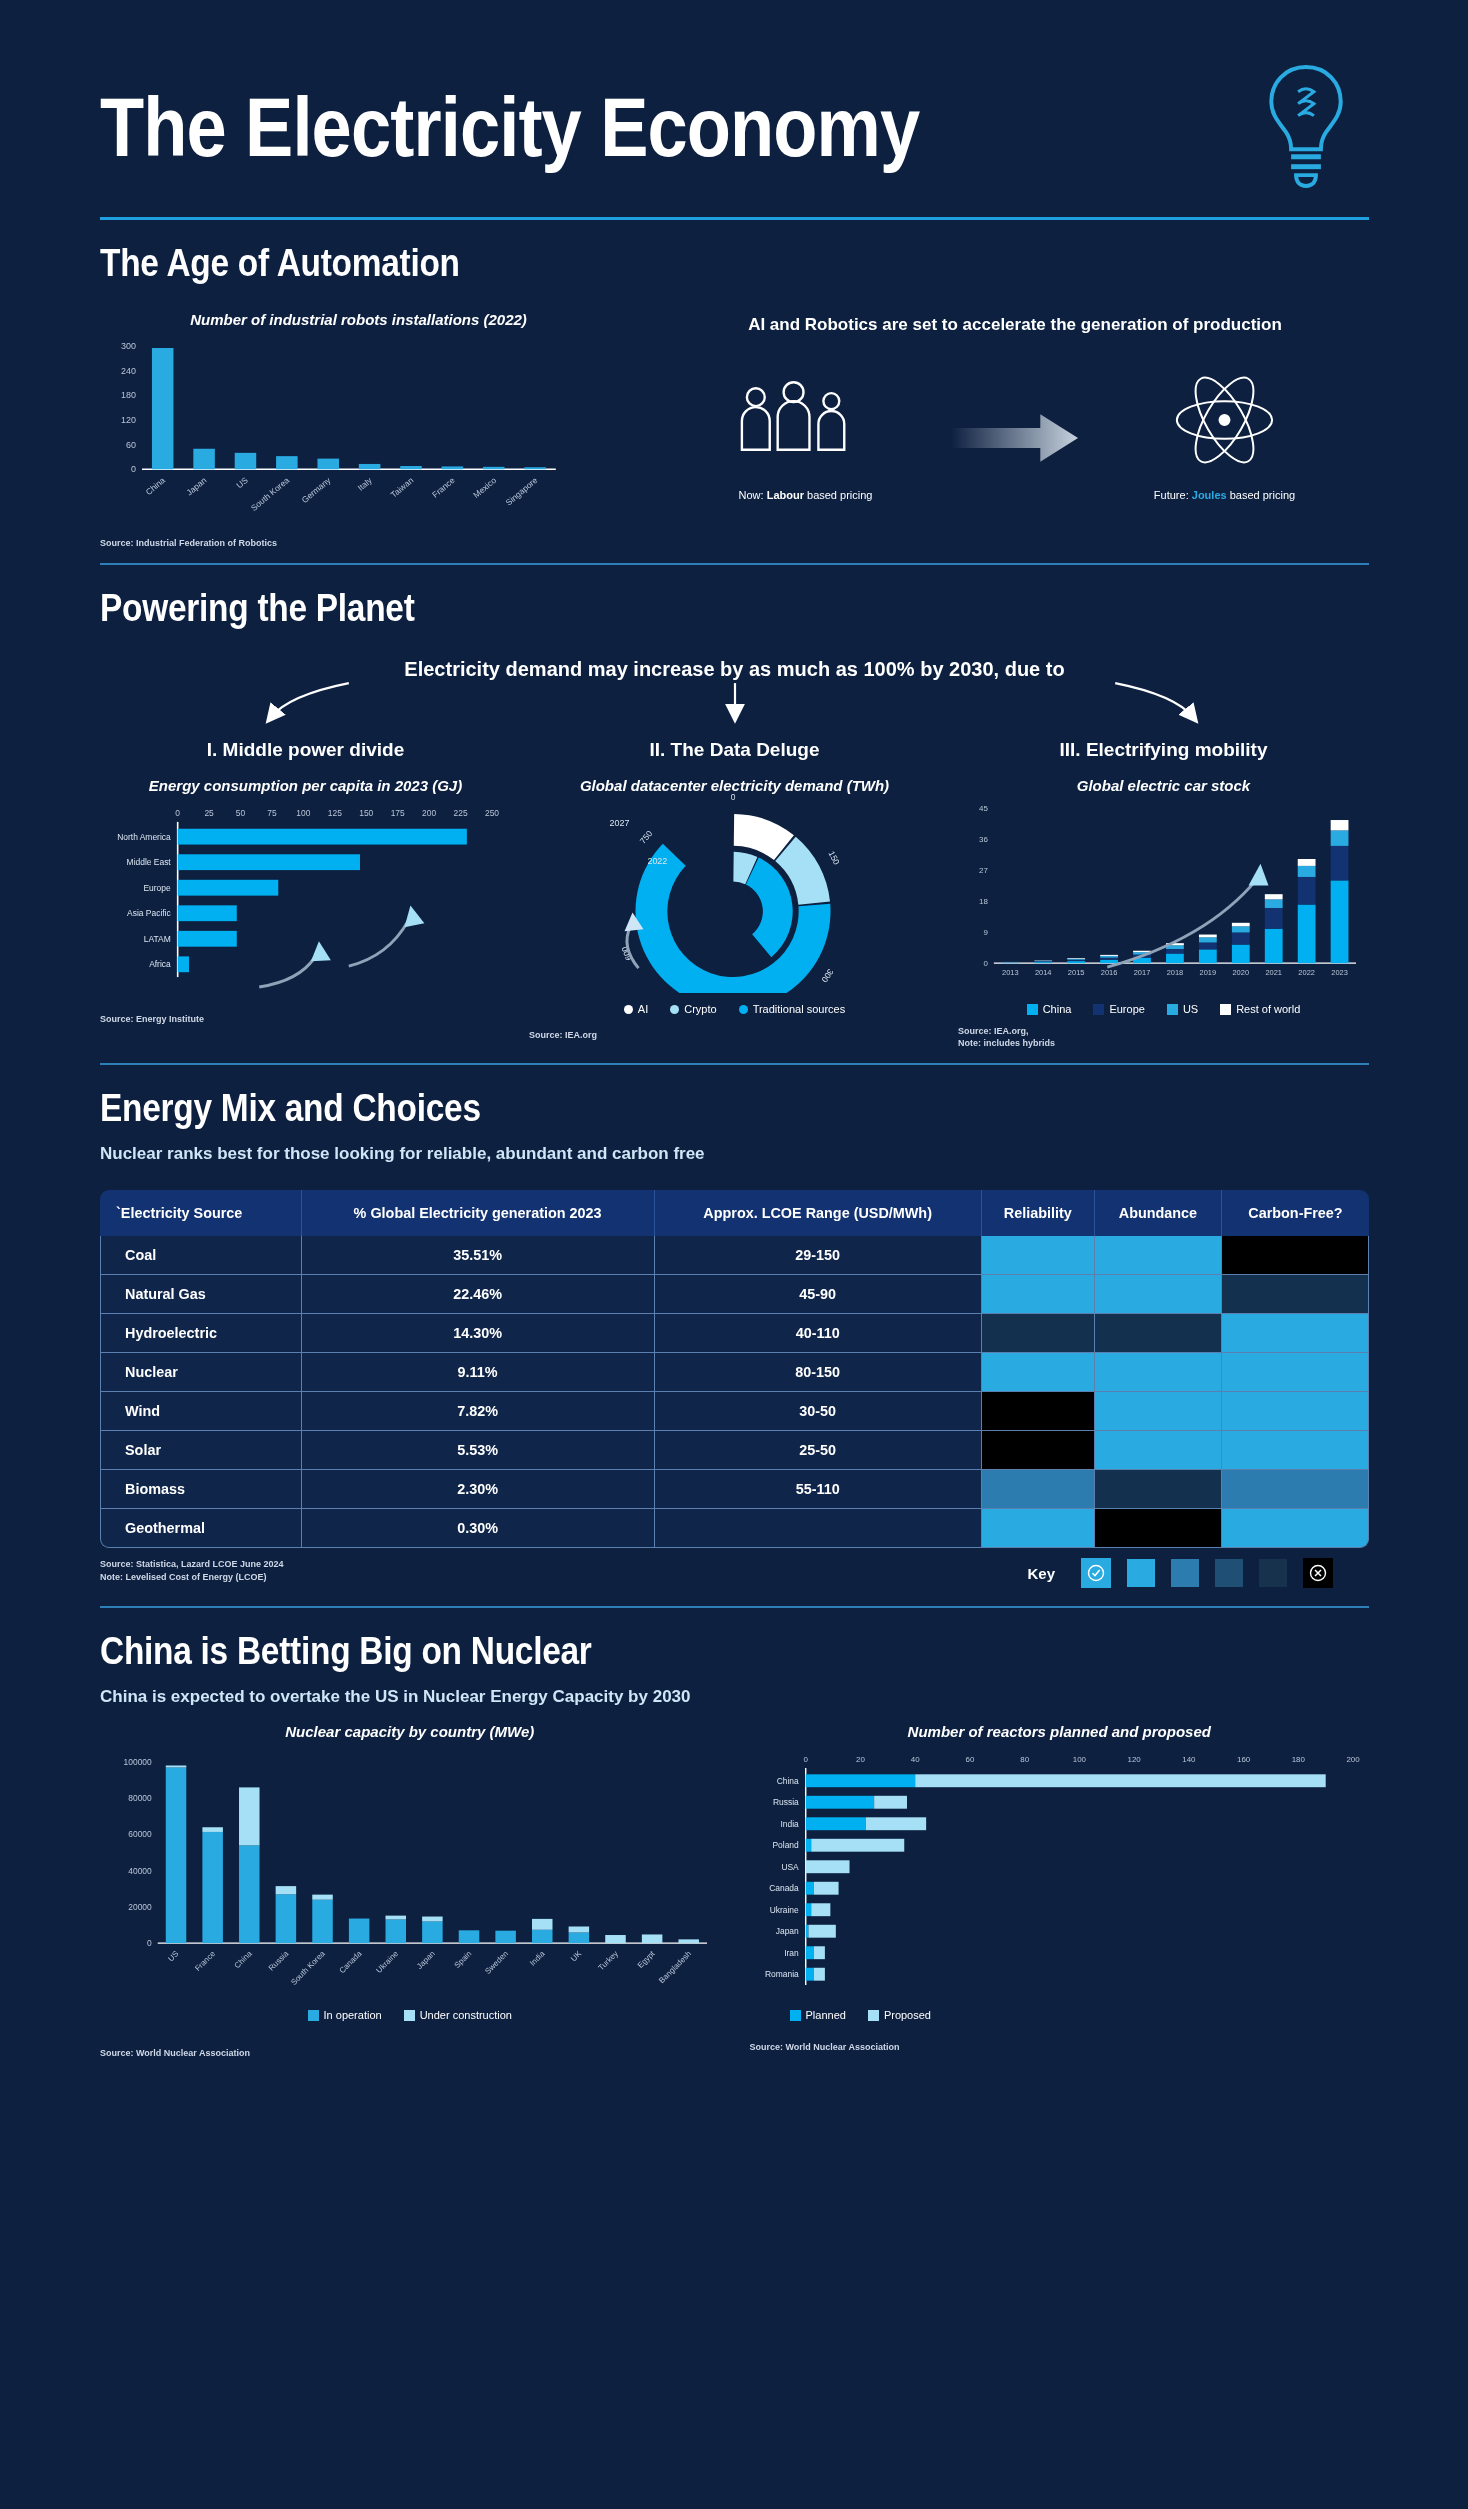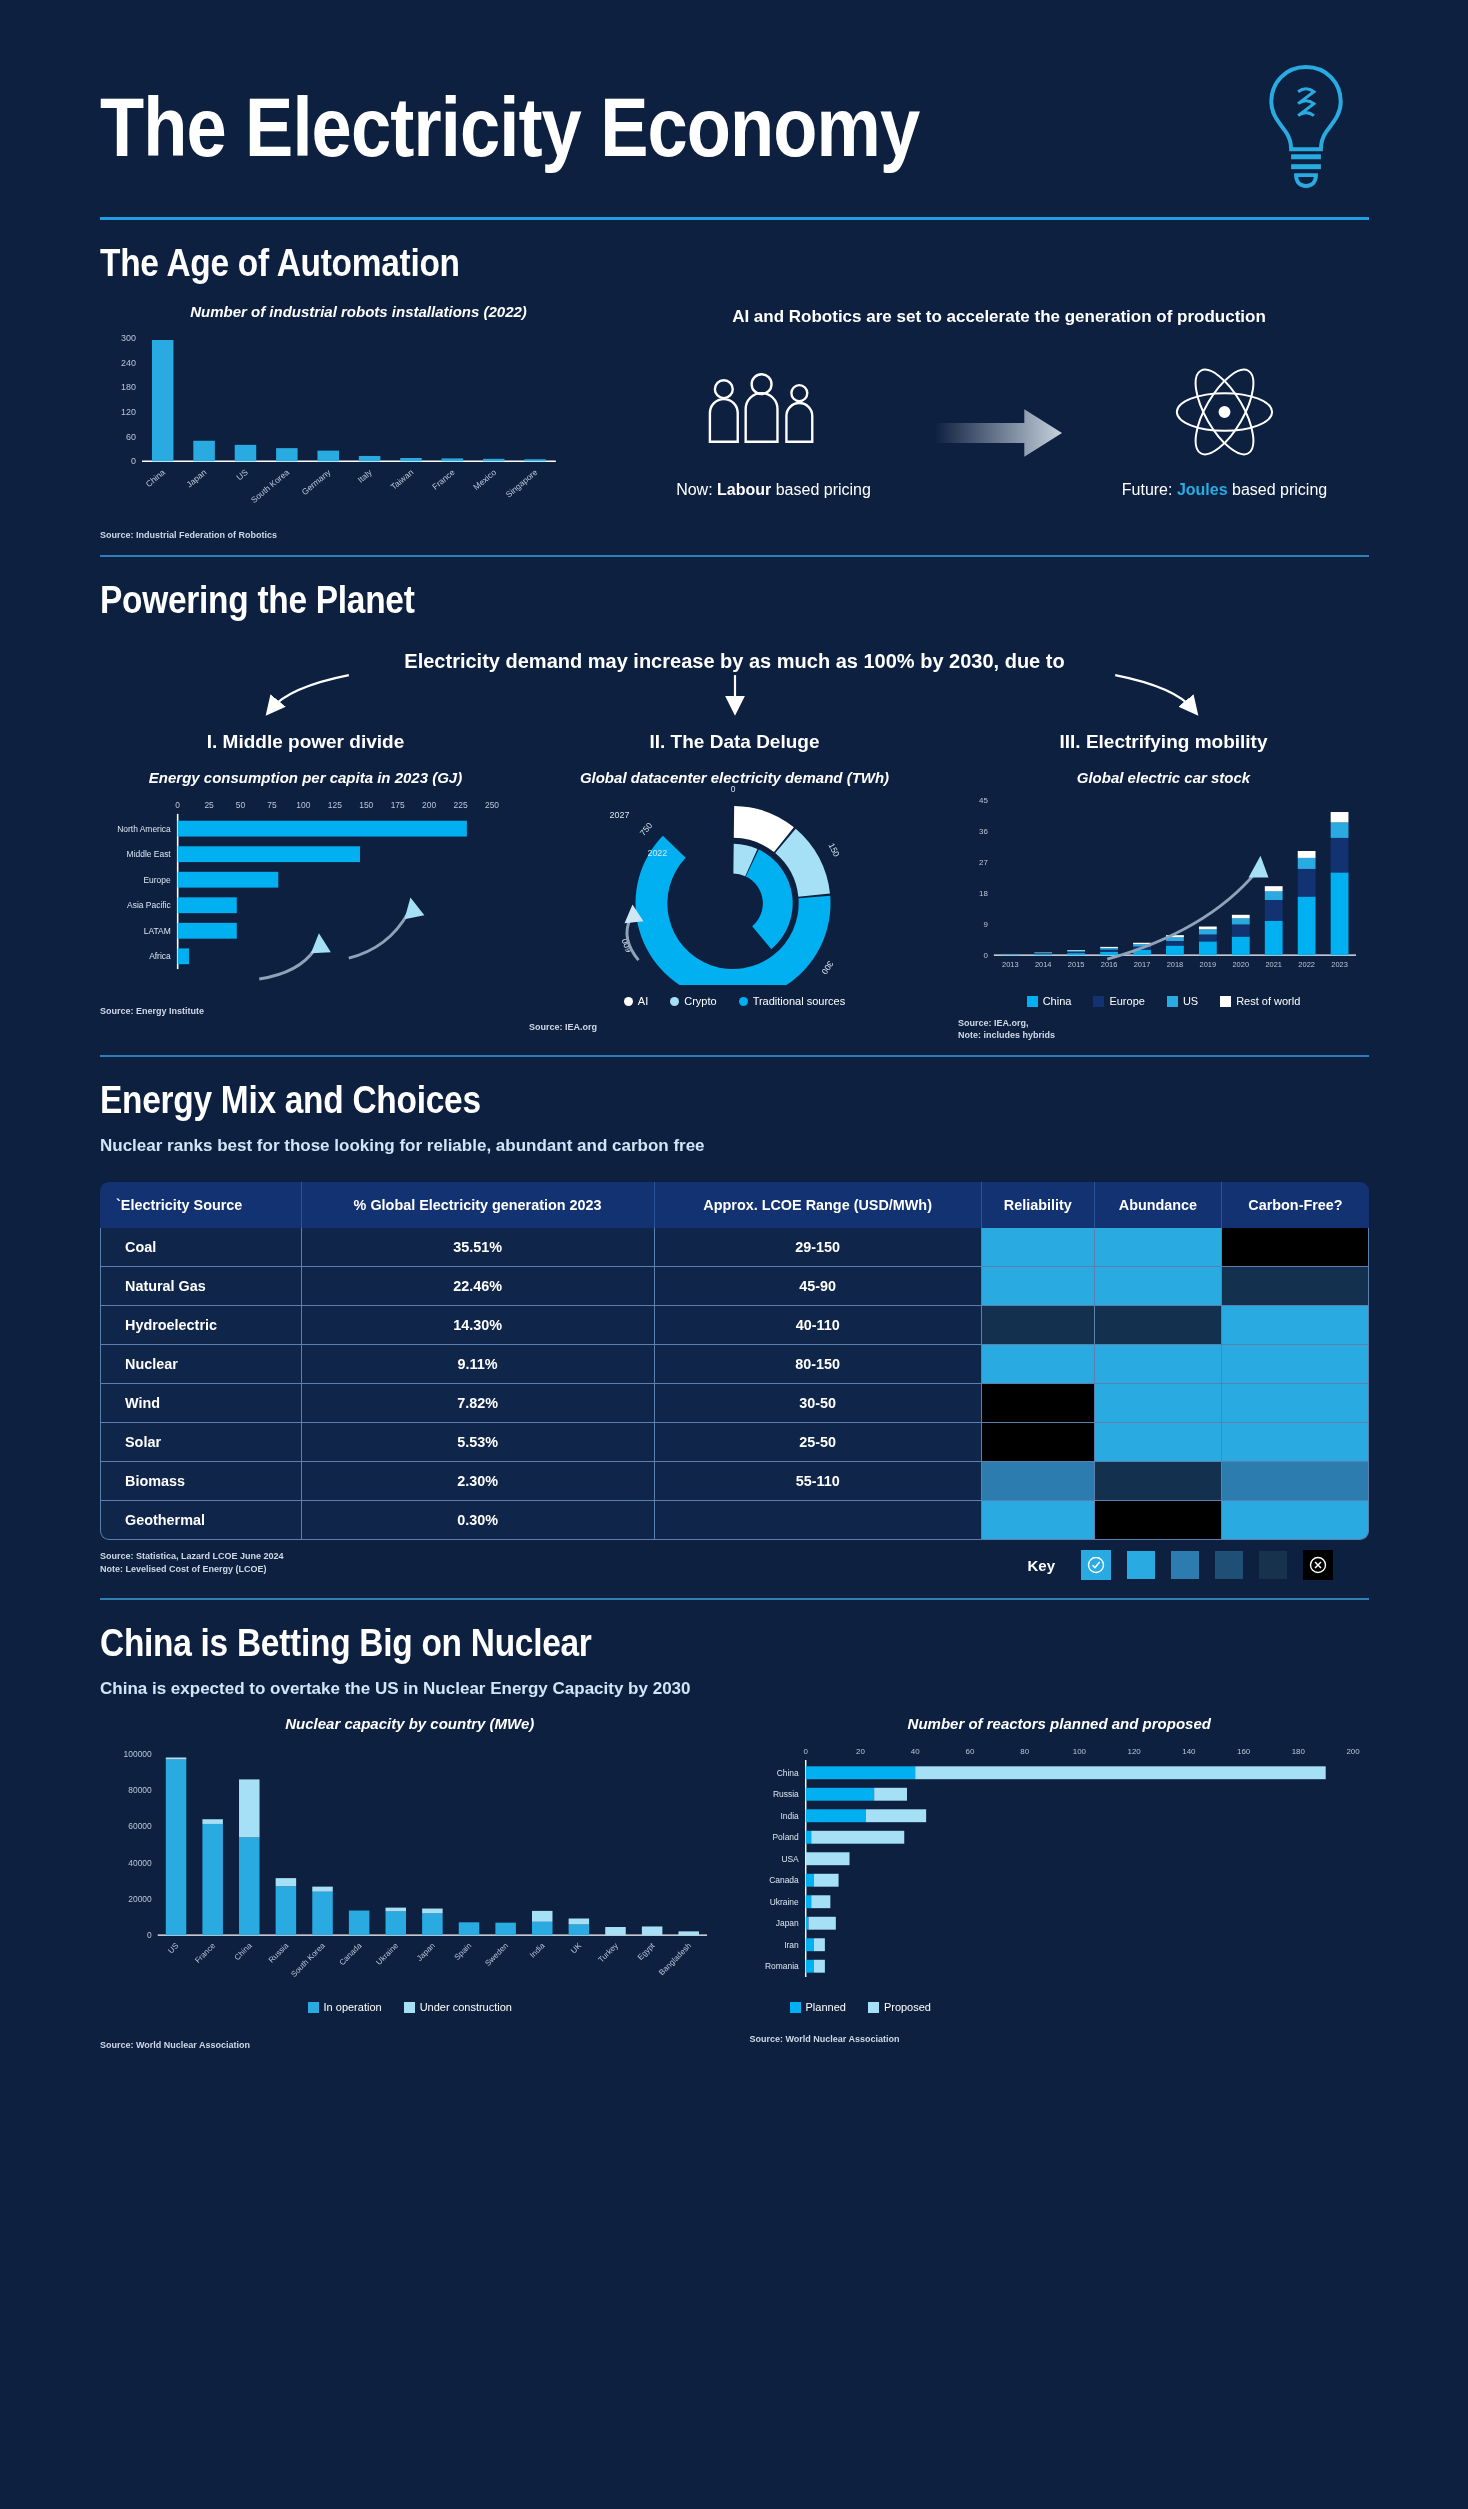--- a/index.html
+++ b/index.html
@@ -31,26 +31,26 @@
     font-family:"Liberation Sans Narrow","Liberation Sans",sans-serif;
     font-weight:800; font-size:38px; margin-top:22px; letter-spacing:-0.3px;
     transform: scaleX(0.88); transform-origin:left center;
   }
   .chart-title { font-style:italic; font-weight:700; font-size:15px; text-align:center; color:#ffffff; }
   .lede { font-size:17px; font-weight:700; color:#ffffff; }
   .source { font-size:9px; color:#cfd8e6; font-weight:600; line-height:1.35; }
   svg text { font-family:"Liberation Sans", sans-serif; }
 
   
-  #sec-automation .row { display:flex; gap:12px; margin-top:18px; }
+  #sec-automation .row { display:flex; gap:44px; margin-top:26px; }
   .auto-left { width: 517px; }
   .auto-right { flex:1; }
   .auto-right .headline { font-size:17px; font-weight:700; text-align:center; color:#fff; margin-top:4px;}
   .pricing-row { display:flex; align-items:center; justify-content:space-between; margin-top:40px; padding:0 30px;}
-  .pricing-cap { font-size:16px; text-align:center; margin-top:20px; }
+  .pricing-cap { font-size:11px; text-align:center; margin-top:20px; }
   .accent { color:#29abe2; font-weight:700; }
   .bold { font-weight:700; }
 
   
   .demand-head { text-align:center; font-size:20px; font-weight:700; margin-top:28px; }
   .three-col { display:flex; gap:18px; margin-top:6px; }
   .col { flex:1; }
   .col-head { text-align:center; font-size:19px; font-weight:700; margin-top:6px; }
 
   

